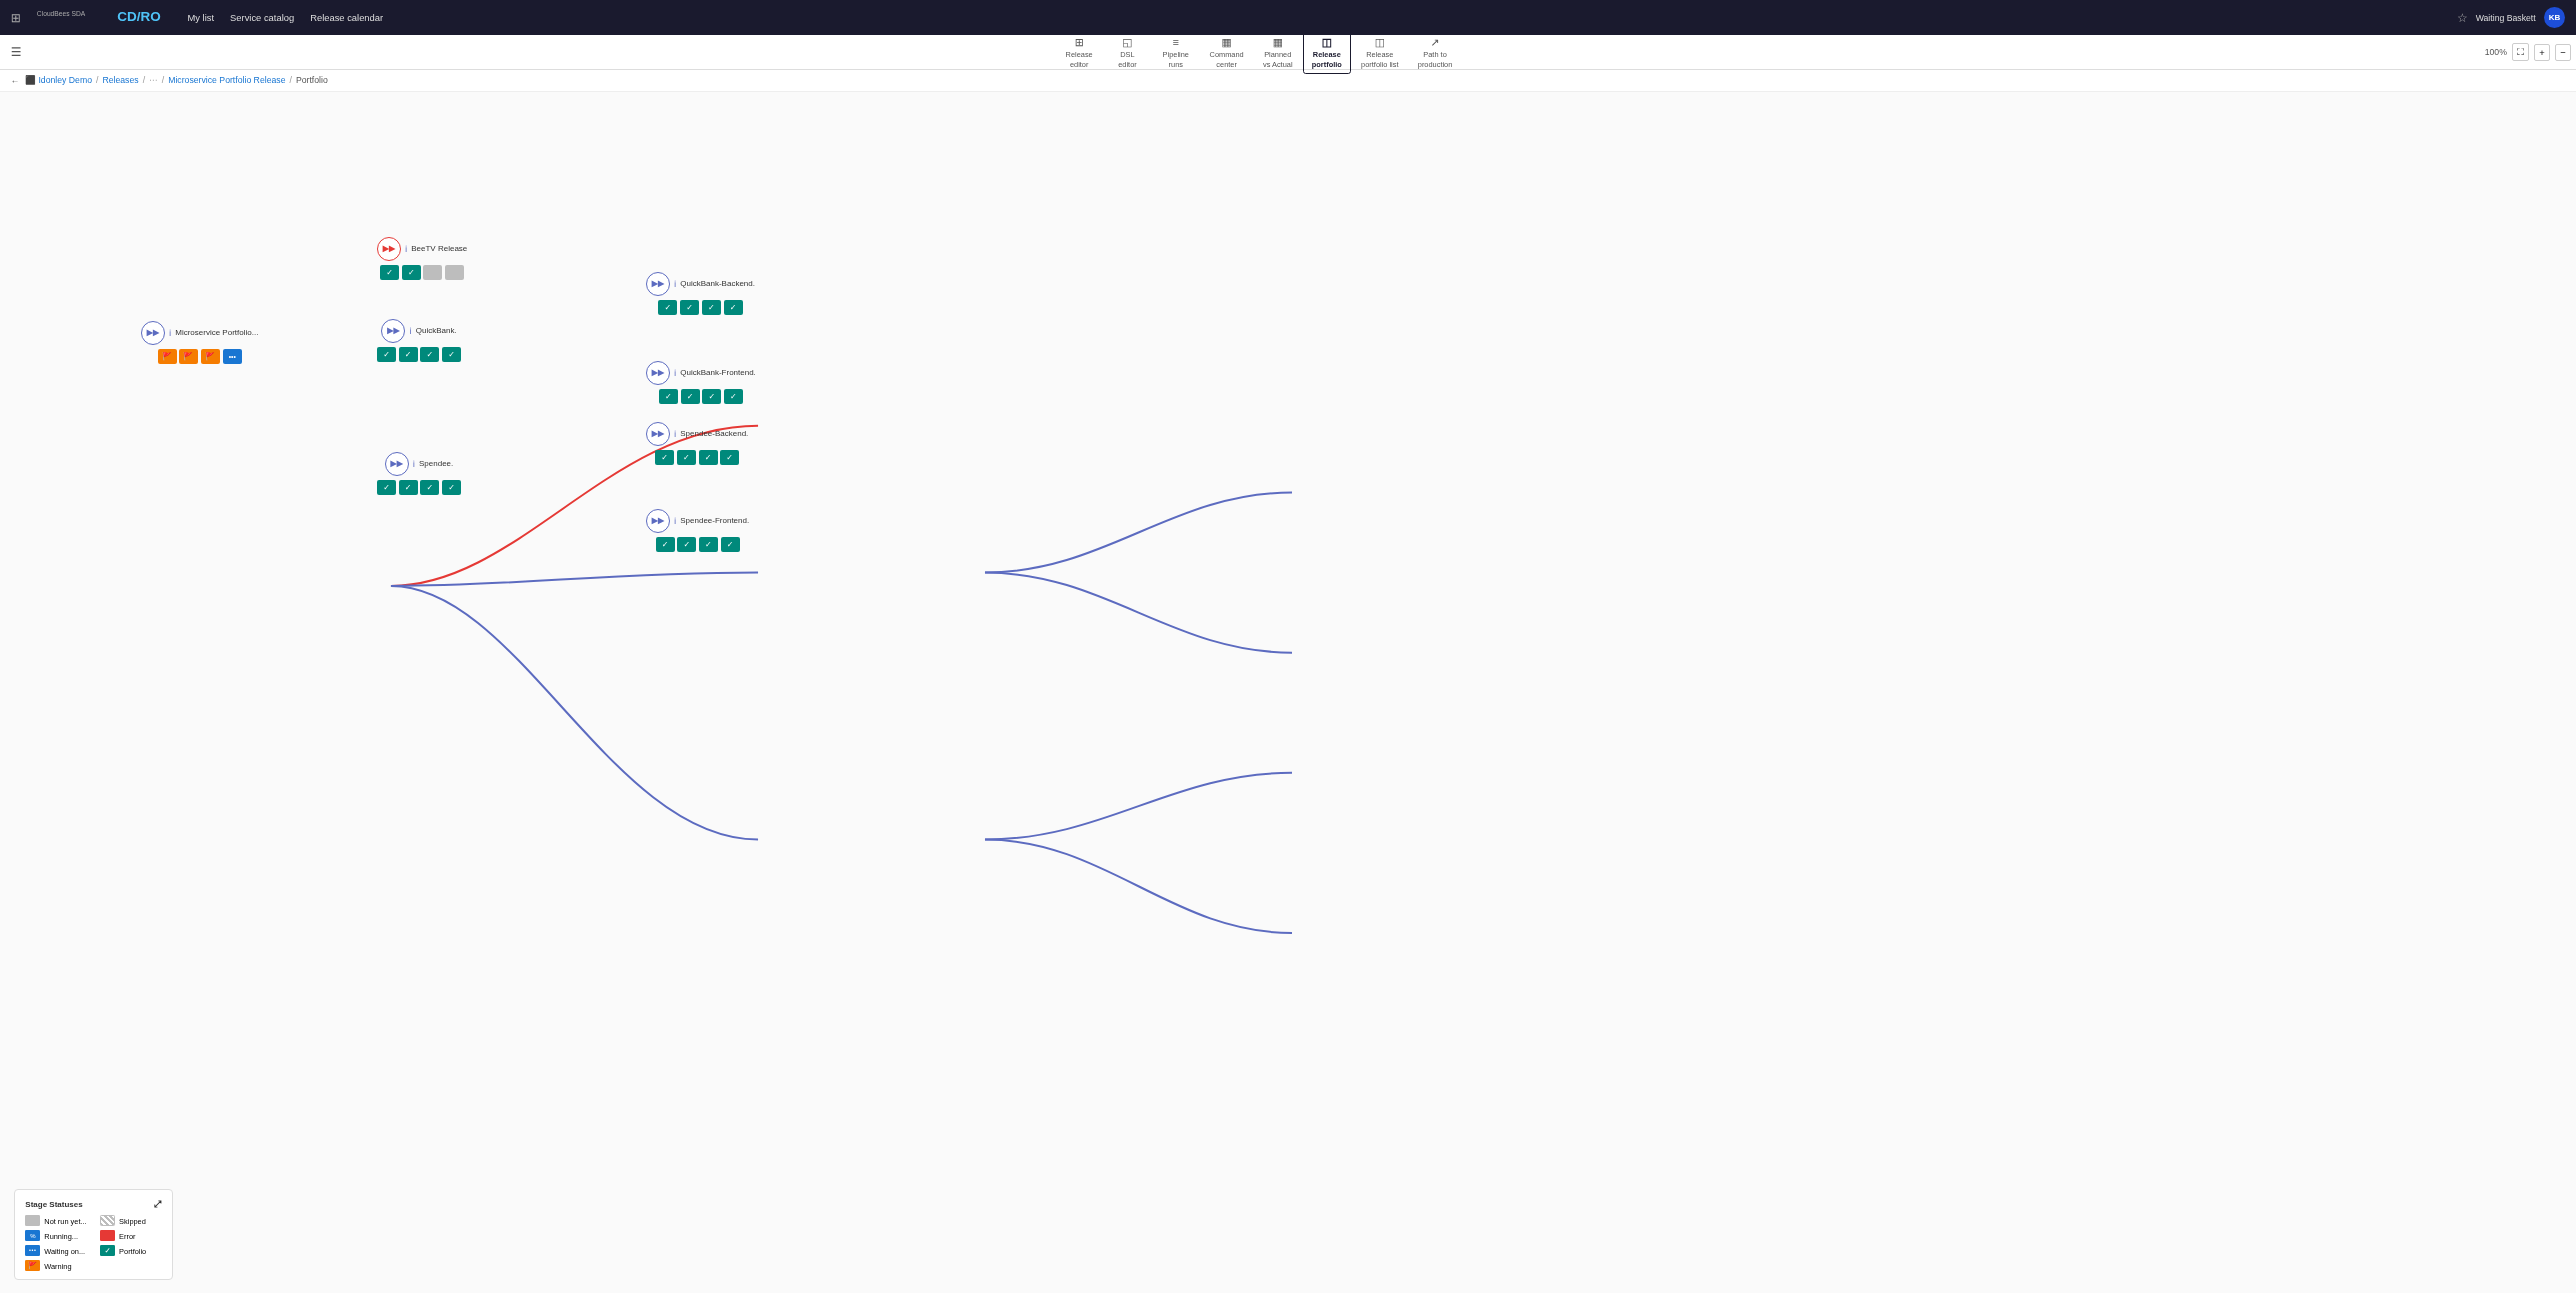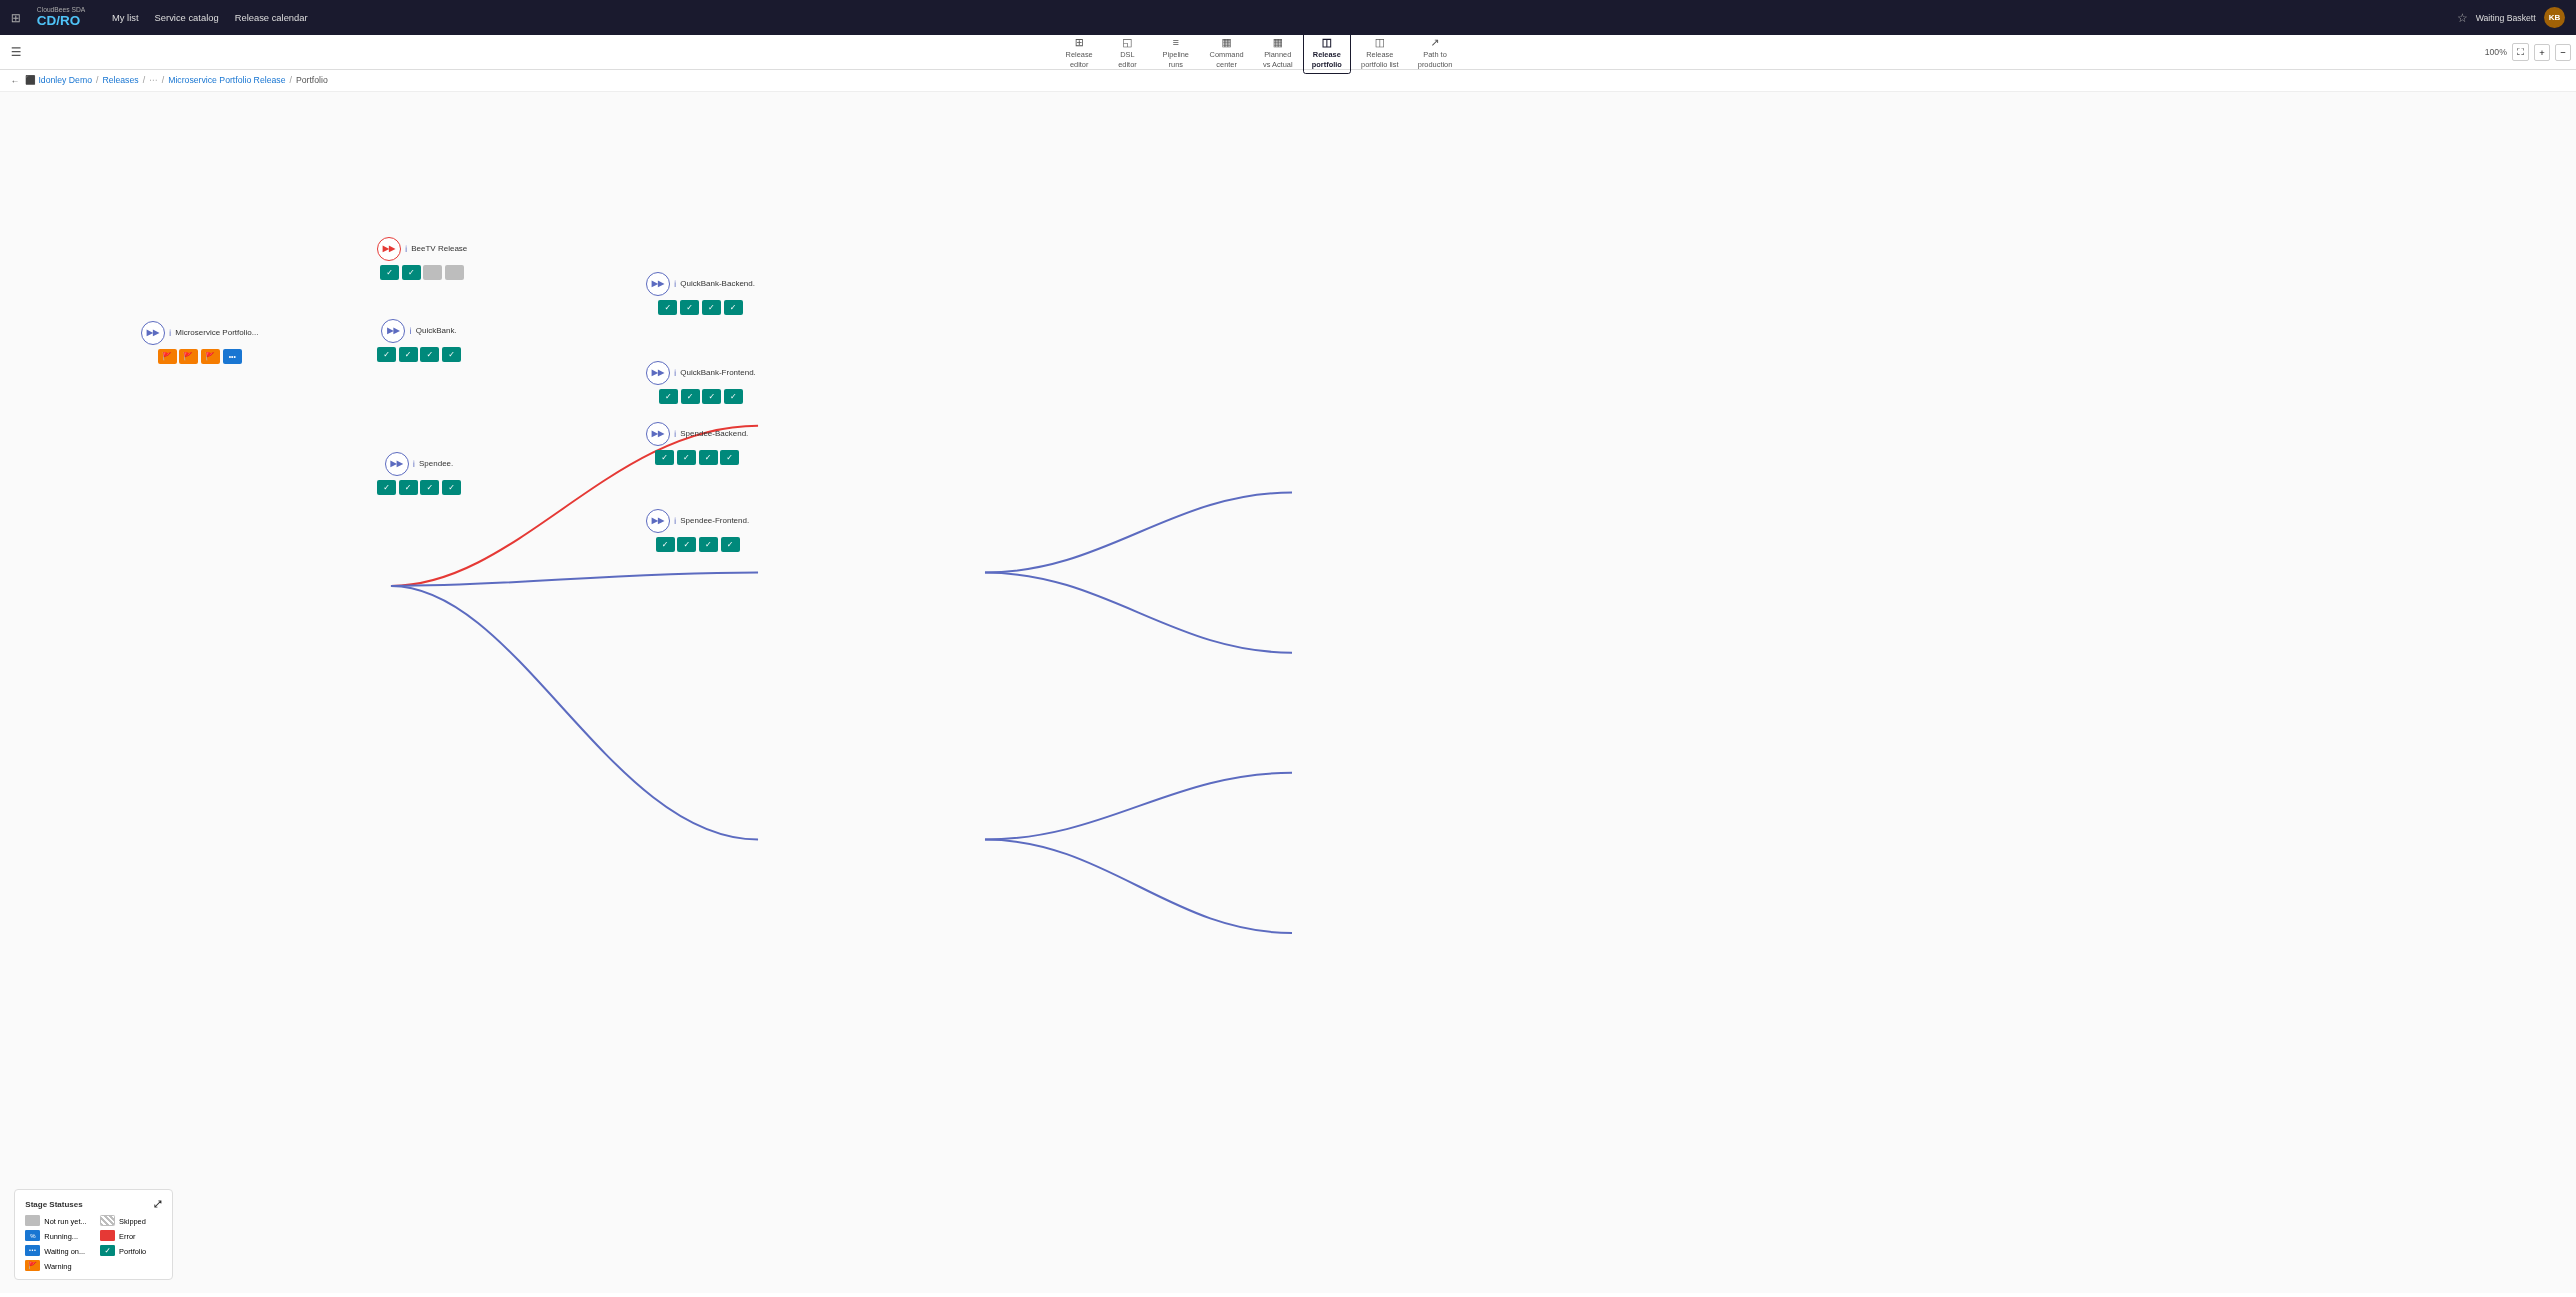--- a/index.html
+++ b/index.html
@@ -8,30 +8,30 @@
     
     .topbar {
       background: #1a1a2e;
       color: #fff;
       height: 35px;
       display: flex;
       align-items: center;
       padding: 0 10.8px;
       gap: 16px;
     }
-    .topbar-logo { display: flex; flex-direction: column; line-height: 1.1; }
+    .topbar-logo { display: flex; line-height: 1.1; gap: 32px; }
     .topbar-logo-sub { font-size: 6.7px; color: #aaa; }
     .topbar-logo-main { font-size: 13.5px; font-weight: 700; color: #4fc3f7; }
     .topbar-grid-icon { color: #aaa; font-size: 12px; cursor: pointer; }
     .topbar-nav { display: flex; gap: 16px; flex: 1; margin-left: 10.8px; }
     .topbar-nav a { color: #ddd; text-decoration: none; font-size: 9.4px; }
     .topbar-right { display: flex; align-items: center; gap: 8px; margin-left: auto; }
     .topbar-star { color: #aaa; font-size: 12px; }
     .topbar-username { color: #ddd; font-size: 8.7px; }
-    .topbar-avatar { width: 21.5px; height: 21.5px; border-radius: 50%; background: #a16207; color: #fff; display: flex; align-items: center; justify-content: center; font-size: 8px; font-weight: 600; }
+    .topbar-avatar { width: 21.5px; height: 21.5px; border-radius: 50%; background: #1d4ed8; color: #fff; display: flex; align-items: center; justify-content: center; font-size: 8px; font-weight: 600; }
 
     
     .toolbar {
       background: #fff;
       border-bottom: 0.7px solid #ddd;
       height: 35px;
       display: flex;
       align-items: center;
       padding: 0 5.4px;
       gap: 1.3px;

